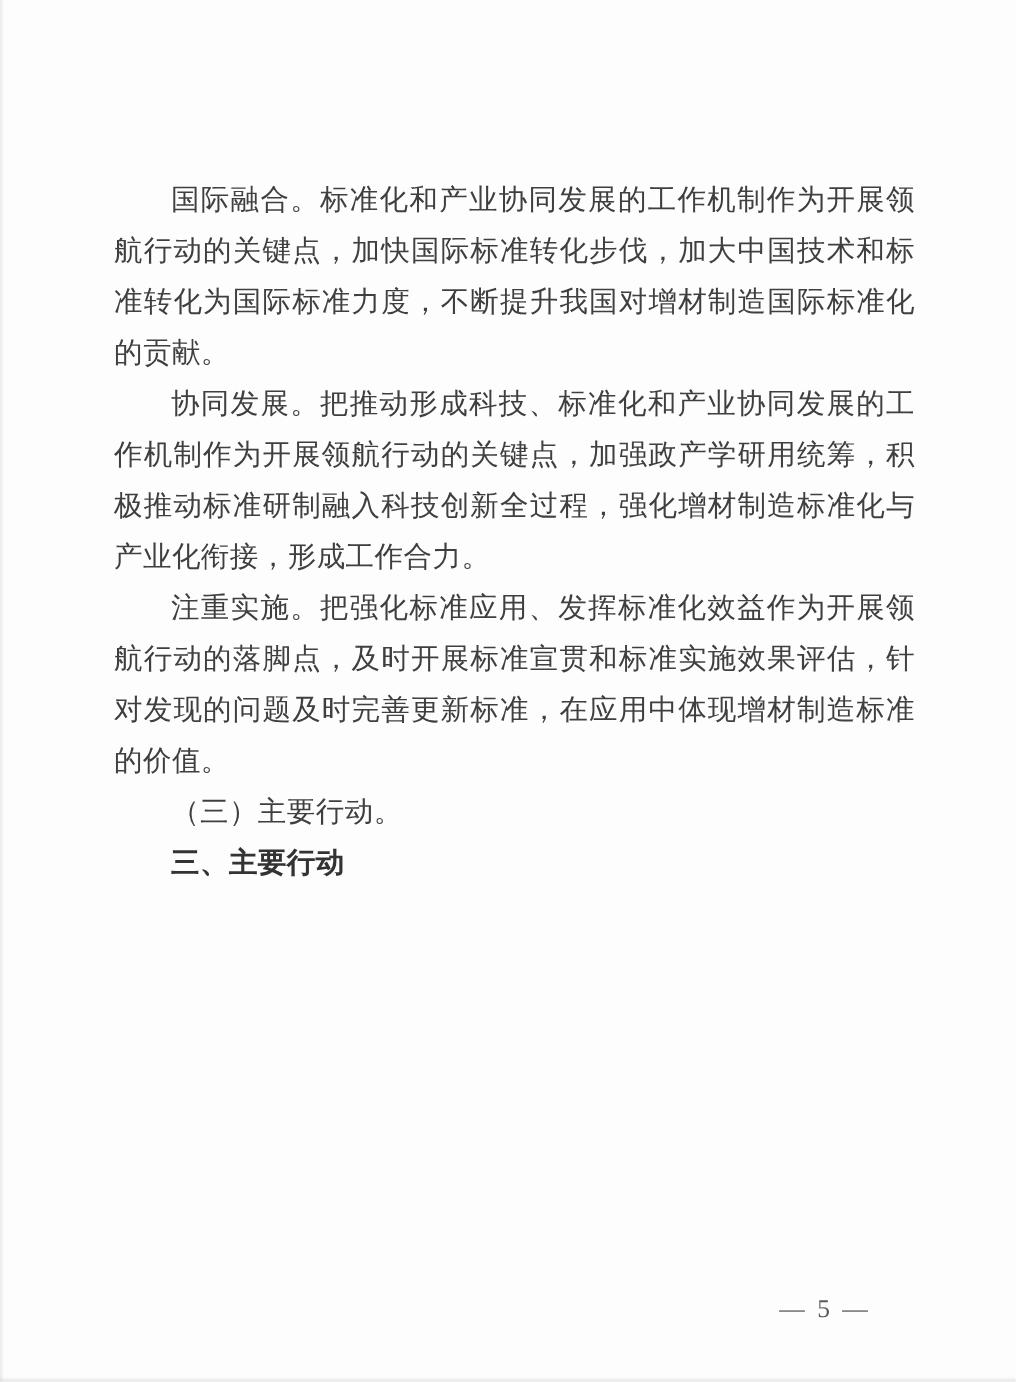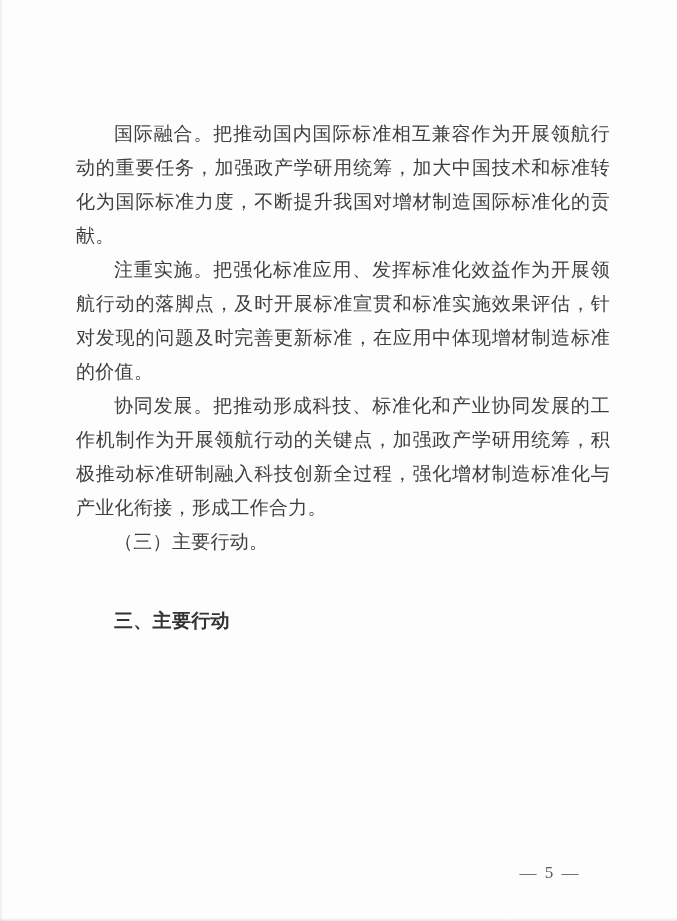--- a/index.html
+++ b/index.html
@@ -46,43 +46,42 @@
   }
   .content p {
     margin: 0;
     padding: 0;
     text-indent: 2em;
   }
   .content p.heading {
     font-weight: bold;
     color: #333333;
     text-align: left;
-    margin-top: 45px;
   }
   .footer-pagenum {
     position: absolute;
     left: 518px;
     top: 862px;
     width: 64px;
     text-align: center;
     font-size: 17px;
     line-height: 22px;
     color: #5a5a5a;
     letter-spacing: 2px;
   }
 </style>
 </head>
 <body>
 
 <div class="scan-page">
 
   <div class="content">
-    <p class="body">国际融合。把推动国内国际标准相互兼容作为开展领航行动的重要任务，加强政产学研用统筹，加大中国技术和标准转化为国际标准力度，不断提升我国对增材制造国际标准化的贡献。</p>
+    <p class="body">国际融合。标准化和产业协同发展的工作机制作为开展领航行动的关键点，加快国际标准转化步伐，加大中国技术和标准转化为国际标准力度，不断提升我国对增材制造国际标准化的贡献。</p>
+    <p class="body">协同发展。把推动形成科技、标准化和产业协同发展的工作机制作为开展领航行动的关键点，加强政产学研用统筹，积极推动标准研制融入科技创新全过程，强化增材制造标准化与产业化衔接，形成工作合力。</p>
     <p class="body">注重实施。把强化标准应用、发挥标准化效益作为开展领航行动的落脚点，及时开展标准宣贯和标准实施效果评估，针对发现的问题及时完善更新标准，在应用中体现增材制造标准的价值。</p>
-    <p class="body">协同发展。把推动形成科技、标准化和产业协同发展的工作机制作为开展领航行动的关键点，加强政产学研用统筹，积极推动标准研制融入科技创新全过程，强化增材制造标准化与产业化衔接，形成工作合力。</p>
     <p class="subheading">（三）主要行动。</p>
     <p class="heading">三、主要行动</p>
   </div>
 
   <div class="footer-pagenum">— 5 —</div>
 
   <div class="scan-edge-left"></div>
   <div class="scan-edge-bottom"></div>
 </div>
 

